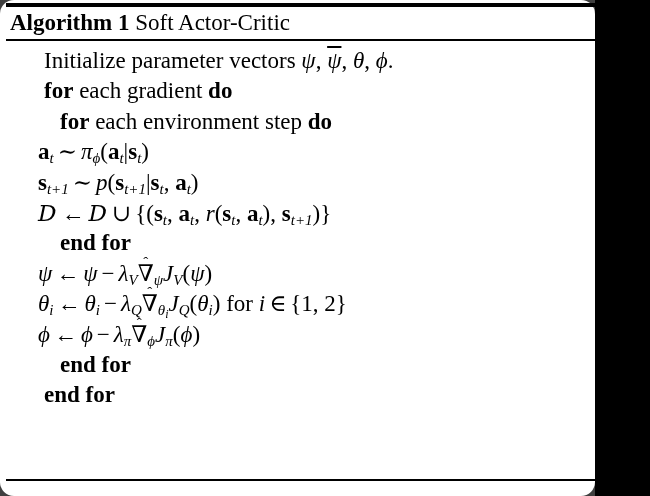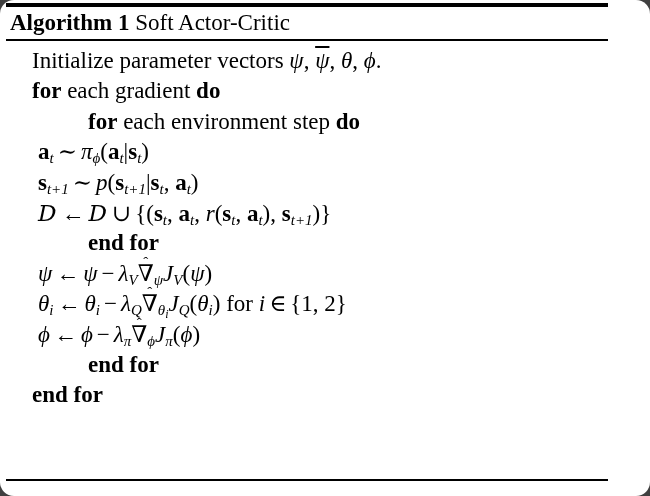--- a/index.html
+++ b/index.html
@@ -1,19 +1,19 @@
 <!DOCTYPE html>
 <html><head>
 <meta charset="utf-8">
 <style>
   * { box-sizing: border-box; }
   html, body { margin: 0; padding: 0; background: #000000; }
   .screen {
     position: relative;
-    width: 650px; height: 496px;
+    width: 595px; height: 496px;
     background: #404040;
     overflow: hidden;
     font-family: "Liberation Serif", "DejaVu Serif", serif;
     color: #000000;
   }
   .card {
     position: absolute; inset: 0;
     background: #ffffff;
     border-radius: 14px;
   }
@@ -24,22 +24,22 @@
   .title {
     position: absolute; left: 10px; top: 9px;
     font-size: 23px; line-height: 28px; white-space: nowrap;
   }
   .title .bold { font-weight: bold; }
   .algo-body {
     position: absolute; left: 0; top: 46px; width: 650px;
     font-size: 23px;
   }
   .line { white-space: nowrap; height: 30.4px; line-height: 30.4px; }
-  .ind0 { padding-left: 32px; }
-  .ind1 { padding-left: 88px; }
+  .ind0 { padding-left: 44px; }
+  .ind1 { padding-left: 60px; }
   .ind2 { padding-left: 38px; }
   .seg-r  { font-style: normal; }
   .seg-b  { font-weight: bold; }
   .seg-i  { font-style: italic; }
   .seg-mb { font-weight: bold; font-style: normal; }
   .seg-sub  { font-size: 15px; font-style: italic; vertical-align: -4px; letter-spacing: 0; }
   .seg-ssub { font-size: 12px; font-style: italic; vertical-align: -7px; }
   .seg-op { padding: 0 4px; font-style: normal; }
   .seg-cal { font-style: italic; font-family: "DejaVu Serif", serif; padding-right: 1px; }
   .seg-ov { font-style: italic; text-decoration: overline; }

